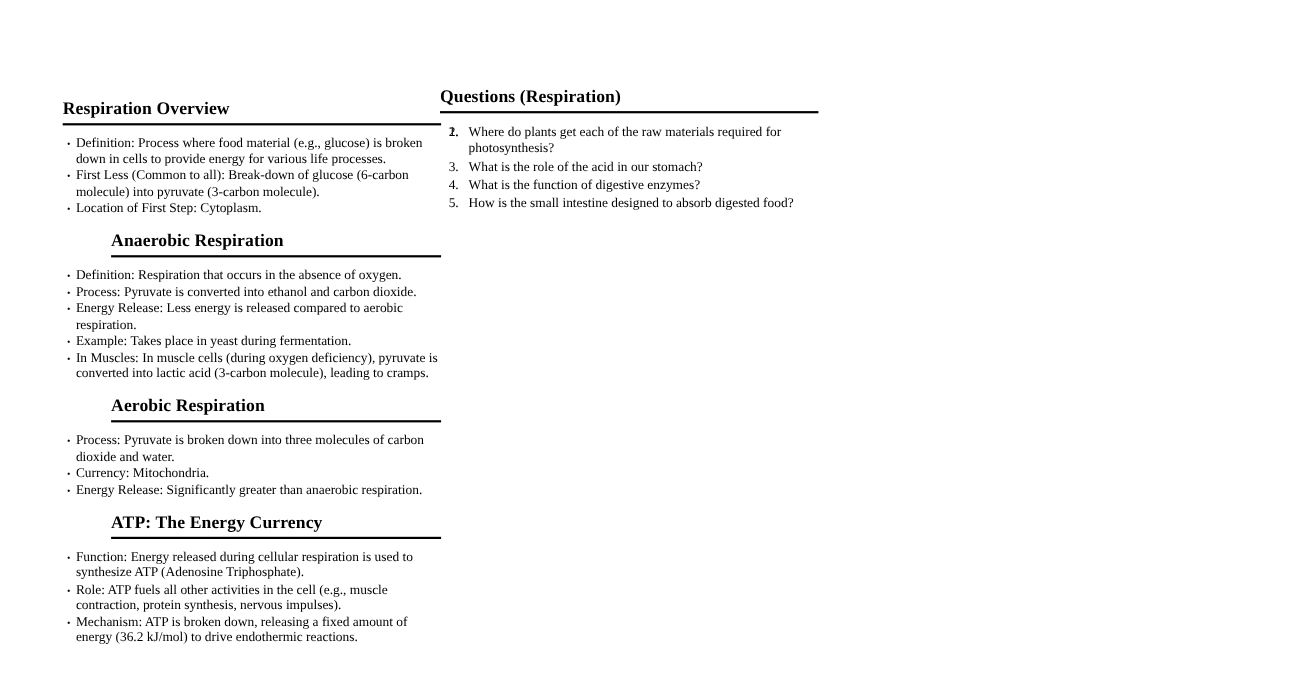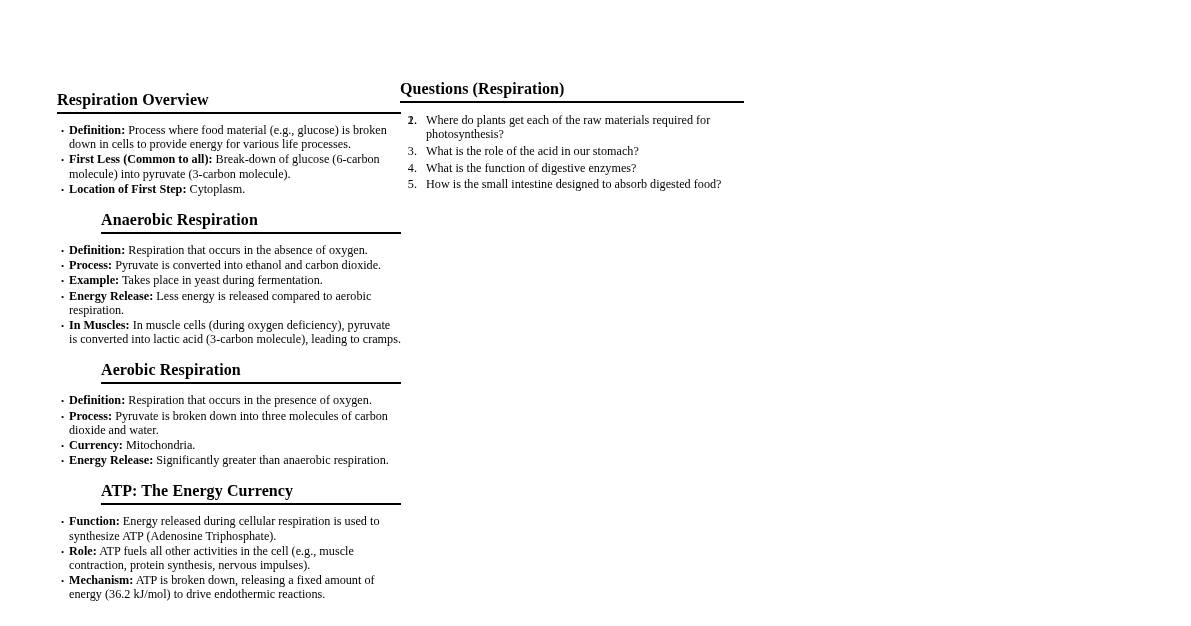--- a/index.html
+++ b/index.html
@@ -39,21 +39,21 @@
     padding-left: 12px;
     margin: 0 0 1px 0;
   }
   ul.bullets li::before {
     content: "\2022";
     position: absolute;
     left: 4px;
     top: 1px;
     font-size: 9px;
   }
-  ul.bullets b { font-weight: bold; }
+  ul.bullets b { font-weight: normal; }
 
   ol.questions {
     list-style: none;
     margin: 10px 0 0 0;
     padding: 0;
     font-size: 12.2px;
     line-height: 14.2px;
   }
   ol.questions li {
     position: relative;
@@ -96,41 +96,37 @@
     <ul class="bullets">
       <li>
         <b>Definition:</b>
         <span>Respiration that occurs in the absence of oxygen.</span>
       </li>
       <li>
         <b>Process:</b>
         <span>Pyruvate is converted into ethanol and carbon dioxide.</span>
       </li>
       <li>
+        <b>Energy Release:</b>
+        <span>Less energy is released compared to aerobic respiration.</span>
+      </li>
+      <li>
         <b>Example:</b>
         <span>Takes place in yeast during fermentation.</span>
-      </li>
-      <li>
-        <b>Energy Release:</b>
-        <span>Less energy is released compared to aerobic respiration.</span>
       </li>
       <li>
         <b>In Muscles:</b>
         <span>In muscle cells (during oxygen deficiency), pyruvate is converted into lactic acid (3-carbon molecule), leading to cramps.</span>
       </li>
     </ul>
   </section>
 
   <section>
     <h2 class="sec-title">Aerobic Respiration</h2>
     <ul class="bullets">
-      <li>
-        <b>Definition:</b>
-        <span>Respiration that occurs in the presence of oxygen.</span>
-      </li>
       <li>
         <b>Process:</b>
         <span>Pyruvate is broken down into three molecules of carbon dioxide and water.</span>
       </li>
       <li>
         <b>Currency:</b>
         <span>Mitochondria.</span>
       </li>
       <li>
         <b>Energy Release:</b>

